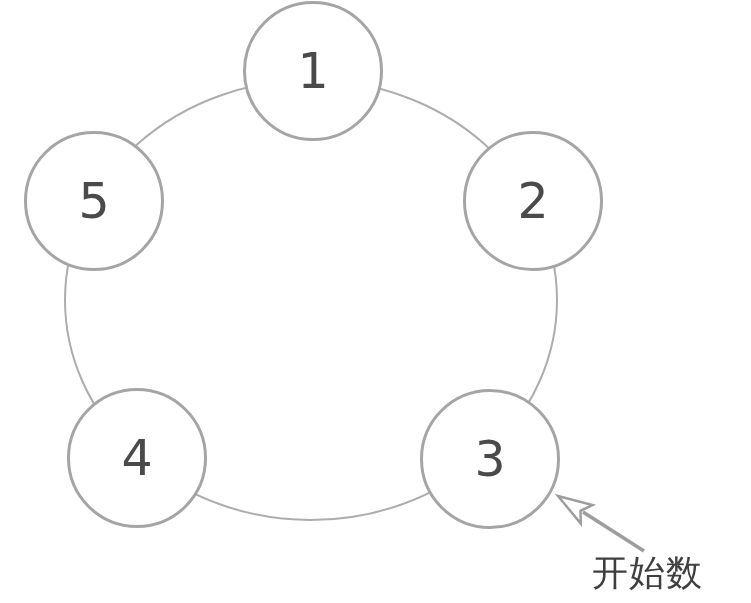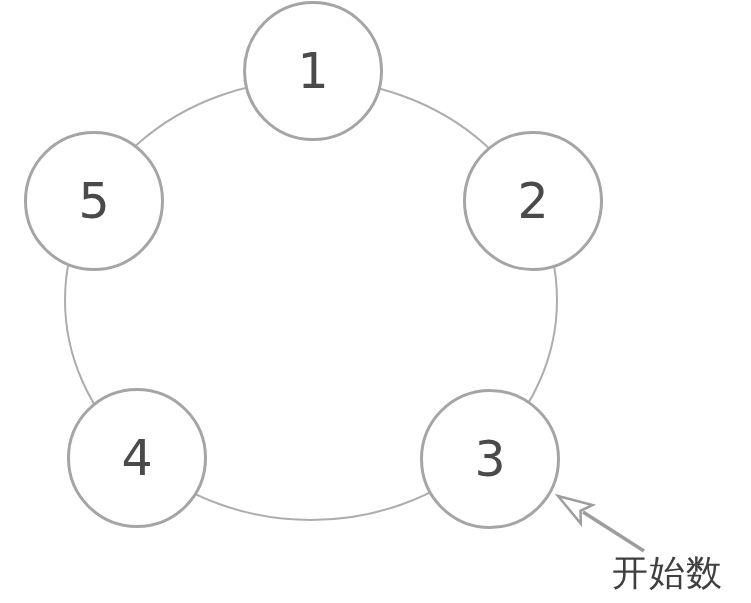--- a/index.html
+++ b/index.html
@@ -58,21 +58,21 @@
     stroke-linecap: butt;
   }
   .arrow-head {
     fill: #ffffff;
     stroke: #9d9d9d;
     stroke-width: 2.5;
     stroke-linejoin: miter;
   }
   .annotation {
     position: absolute;
-    left: 612px;
+    left: 592px;
     top: 549px;
     font-size: 36px;
     color: #3f3f3f;
     letter-spacing: 1px;
     white-space: nowrap;
     z-index: 3;
   }
 </style>
 </head>
 <body>

